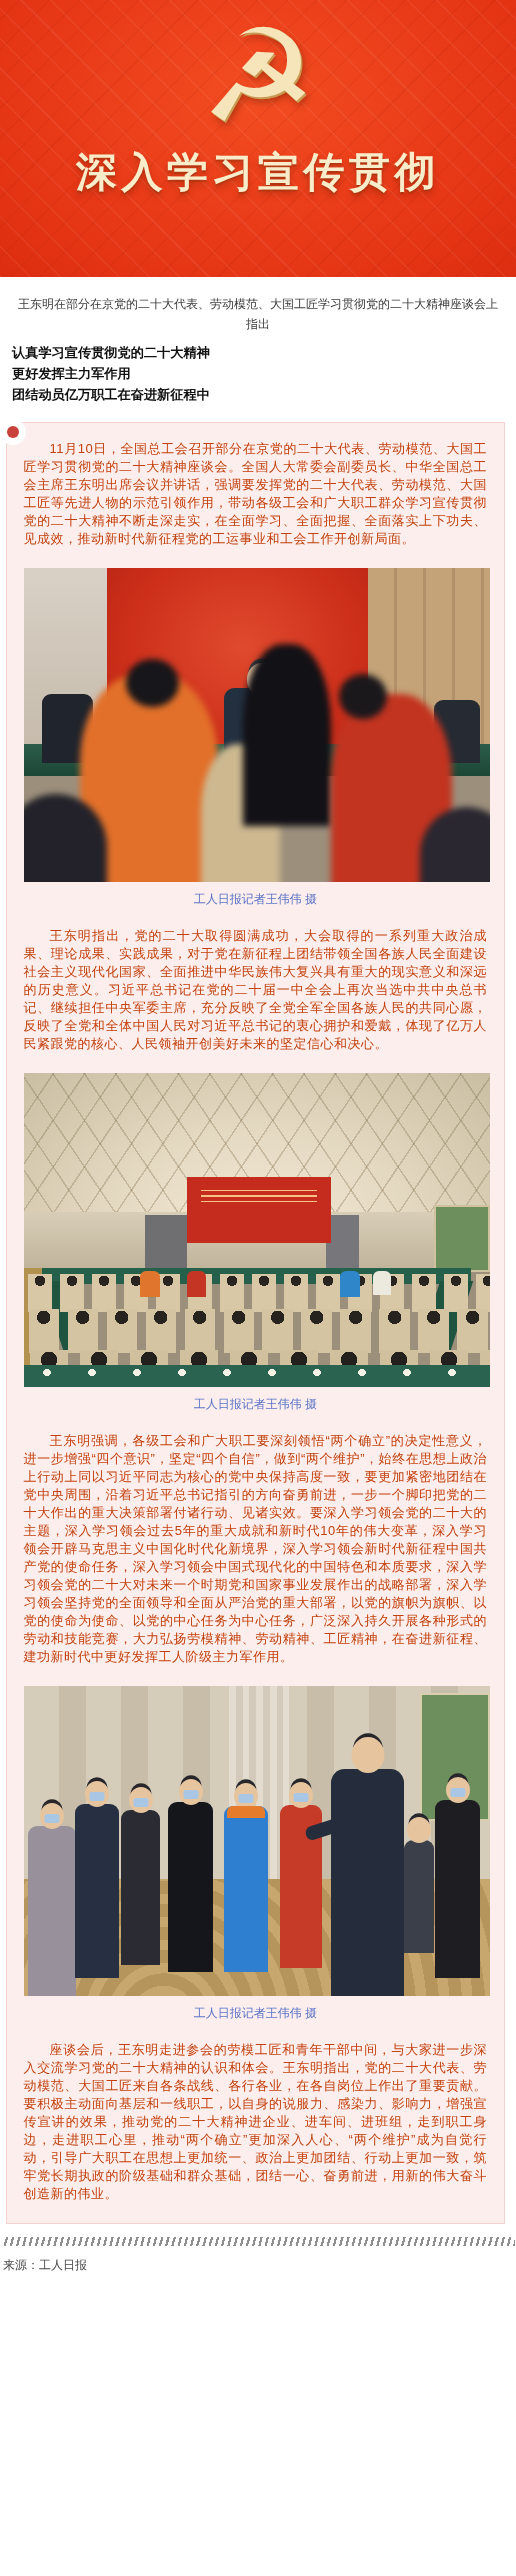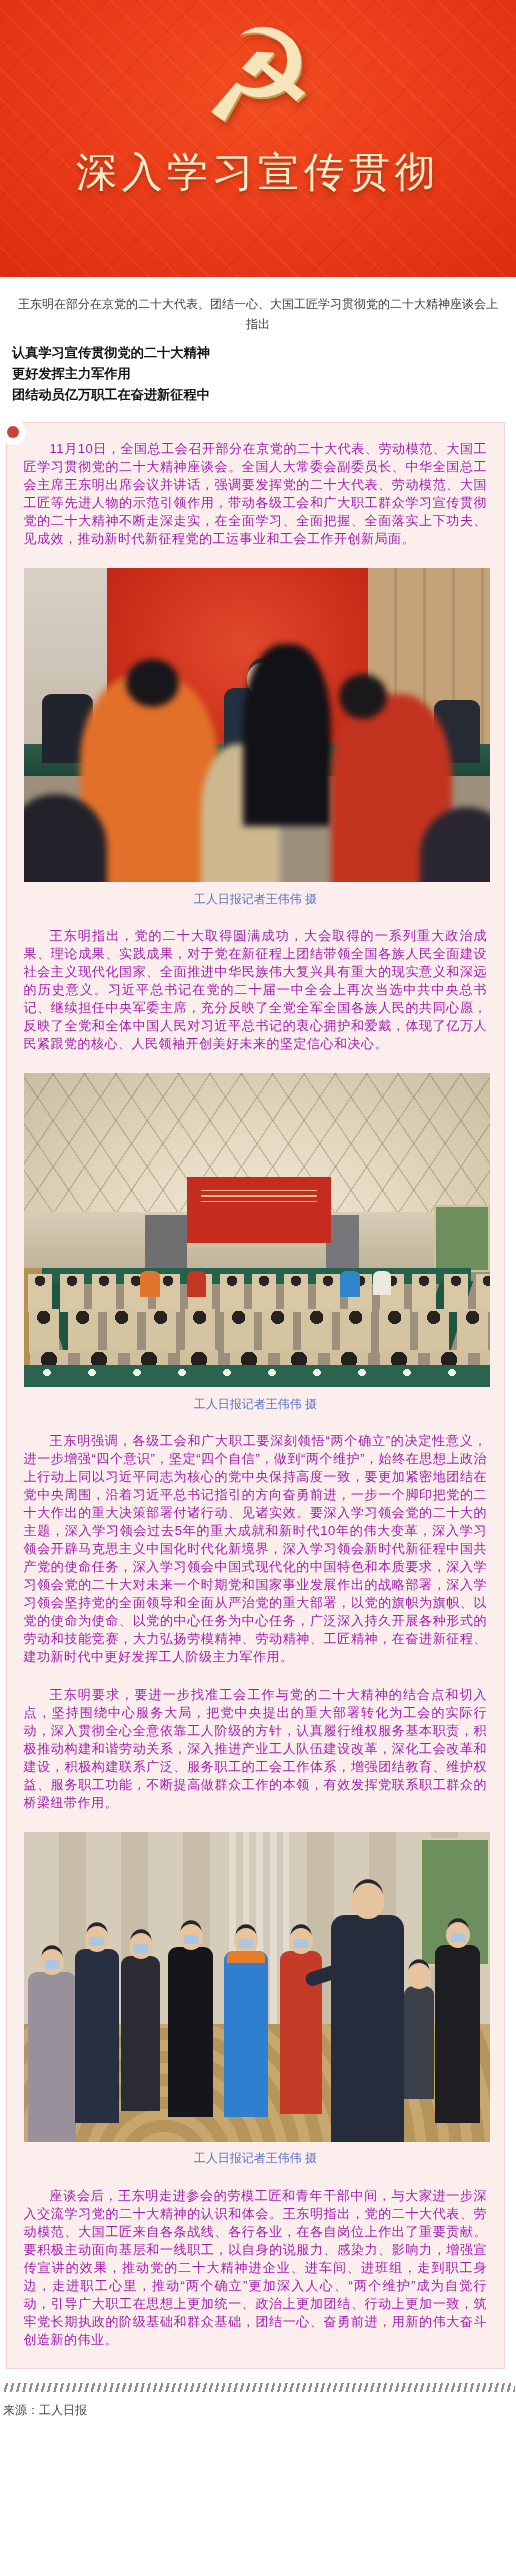--- a/index.html
+++ b/index.html
@@ -12,21 +12,21 @@
       repeating-linear-gradient(45deg, rgba(255,255,255,.06) 0 1.5px, rgba(255,255,255,0) 1.5px 21px),
       repeating-linear-gradient(-45deg, rgba(160,30,0,.10) 0 1.5px, rgba(160,30,0,0) 1.5px 21px),
       radial-gradient(ellipse at 50% 35%, #f34d22 0%, #e93a18 55%, #dd2d10 100%);
   }
   .emblem{
     display:block;margin:1.5px auto 0;height:141px;line-height:148px;
     font-size:129px;color:#f6e5ba;font-family:"DejaVu Sans",sans-serif;
     text-shadow:1.5px 2.3px 0 #c99a52, 3px 5.3px 7.6px rgba(110,30,0,.45);
   }
   .banner-title{
-    font-family:"Liberation Serif","DejaVu Serif",serif;font-weight:normal;
+    font-family:"Liberation Serif","DejaVu Serif",serif;font-weight:bold;
     font-size:41px;line-height:59px;letter-spacing:4.5px;color:#f8ecca;
     text-shadow:0 2.3px 1.5px rgba(140,50,10,.5), 0 4.5px 7.6px rgba(120,30,0,.35);
   }
 
   
   .subtitle{margin:16.6px 15px 0;text-align:center;font-size:12px;line-height:20.4px;color:#3c3c3c;}
   .headlines{margin:7.6px 12px 0;}
   .headline-line{font-size:13.2px;line-height:21px;font-weight:bold;color:#111111;}
 
   
@@ -37,21 +37,21 @@
   .card-dot{
     position:absolute;top:-4.5px;left:-6.8px;width:26px;height:26px;border-radius:50%;
     background:#ffffff;
   }
   .card-dot::after{
     content:"";position:absolute;left:6.8px;top:6.8px;width:12px;height:12px;border-radius:50%;
     background:#c8413a;
   }
   .para{
     margin:19.7px 0 0;font-size:13px;line-height:18px;letter-spacing:0.5px;
-    color:#a21caf;text-align:justify;text-indent:2em;
+    color:#c2410c;text-align:justify;text-indent:2em;
   }
   .para.first{margin-top:0;}
   .caption{margin:8.3px 0 0;text-align:center;font-size:12px;line-height:16.6px;color:#5b74c5;}
 
   
   .photo{position:relative;margin:20.4px auto 0;width:466px;overflow:hidden;background:#9c8f7c;}
   .photo *{position:absolute;}
 
   
   .photo1{height:314px;}
@@ -144,21 +144,21 @@
 </head>
 <body>
 
 <div class="page">
 
   <div class="banner">
     <span class="emblem">☭</span>
     <div class="banner-title">深入学习宣传贯彻</div>
   </div>
 
-  <div class="subtitle">王东明在部分在京党的二十大代表、团结一心、大国工匠学习贯彻党的二十大精神座谈会上指出</div>
+  <div class="subtitle">王东明在部分在京党的二十大代表、劳动模范、大国工匠学习贯彻党的二十大精神座谈会上指出</div>
   <div class="headlines">
     <div class="headline-line">认真学习宣传贯彻党的二十大精神</div>
     <div class="headline-line">更好发挥主力军作用</div>
     <div class="headline-line">团结动员亿万职工在奋进新征程中</div>
   </div>
 
   <div class="card">
     <div class="card-dot"></div>
 
     <p class="para first">11月10日，全国总工会召开部分在京党的二十大代表、劳动模范、大国工匠学习贯彻党的二十大精神座谈会。全国人大常委会副委员长、中华全国总工会主席王东明出席会议并讲话，强调要发挥党的二十大代表、劳动模范、大国工匠等先进人物的示范引领作用，带动各级工会和广大职工群众学习宣传贯彻党的二十大精神不断走深走实，在全面学习、全面把握、全面落实上下功夫、见成效，推动新时代新征程党的工运事业和工会工作开创新局面。</p>
@@ -206,21 +206,20 @@
       <div class="p2-redwk"></div>
       <div class="p2-blue"></div>
       <div class="p2-white"></div>
       <div class="p2-row p2-row2"></div>
       <div class="p2-row p2-row3"></div>
       <div class="p2-front"></div>
     </div>
     <div class="caption">工人日报记者王伟伟 摄</div>
 
     <p class="para">王东明强调，各级工会和广大职工要深刻领悟“两个确立”的决定性意义，进一步增强“四个意识”，坚定“四个自信”，做到“两个维护”，始终在思想上政治上行动上同以习近平同志为核心的党中央保持高度一致，要更加紧密地团结在党中央周围，沿着习近平总书记指引的方向奋勇前进，一步一个脚印把党的二十大作出的重大决策部署付诸行动、见诸实效。要深入学习领会党的二十大的主题，深入学习领会过去5年的重大成就和新时代10年的伟大变革，深入学习领会开辟马克思主义中国化时代化新境界，深入学习领会新时代新征程中国共产党的使命任务，深入学习领会中国式现代化的中国特色和本质要求，深入学习领会党的二十大对未来一个时期党和国家事业发展作出的战略部署，深入学习领会坚持党的全面领导和全面从严治党的重大部署，以党的旗帜为旗帜、以党的使命为使命、以党的中心任务为中心任务，广泛深入持久开展各种形式的劳动和技能竞赛，大力弘扬劳模精神、劳动精神、工匠精神，在奋进新征程、建功新时代中更好发挥工人阶级主力军作用。</p>
-    <p class="para">王东明要求，要进一步找准工会工作与党的二十大精神的结合点和切入点，坚持围绕中心服务大局，把党中央提出的重大部署转化为工会的实际行动，深入贯彻全心全意依靠工人阶级的方针，认真履行维权服务基本职责，积极推动构建和谐劳动关系，深入推进产业工人队伍建设改革，深化工会改革和建设，积极构建联系广泛、服务职工的工会工作体系，增强团结教育、维护权益、服务职工功能，不断提高做群众工作的本领，有效发挥党联系职工群众的桥梁纽带作用。</p>
 
     <div class="photo photo3">
       <div class="p3-wall"></div>
       <div class="p3-curtain"></div>
       <div class="p3-painting"></div>
       <div class="p3-floor"></div>
       <div class="fig mask f1"></div>
       <div class="fig mask f2"></div>
       <div class="fig mask f3"></div>
       <div class="fig mask f4"></div>

